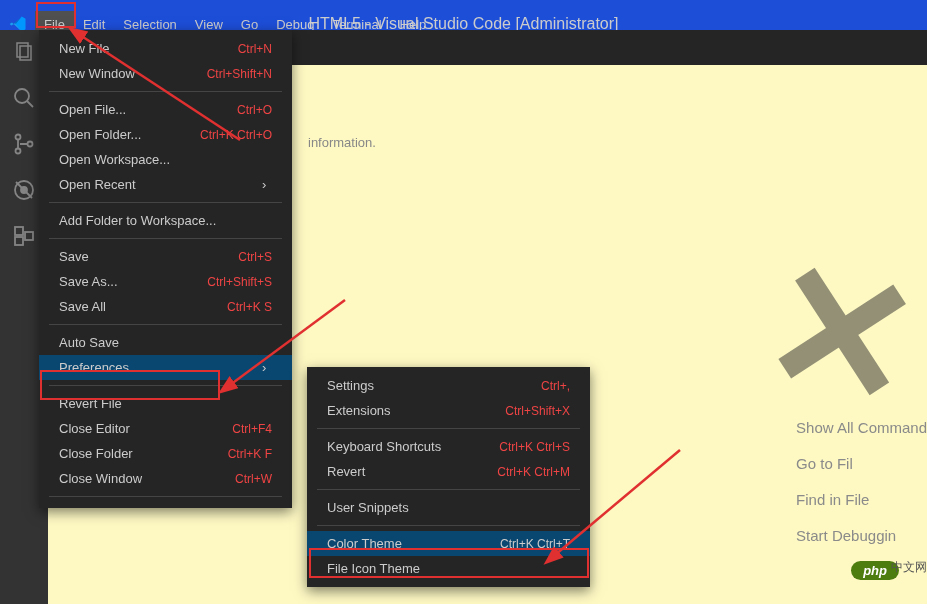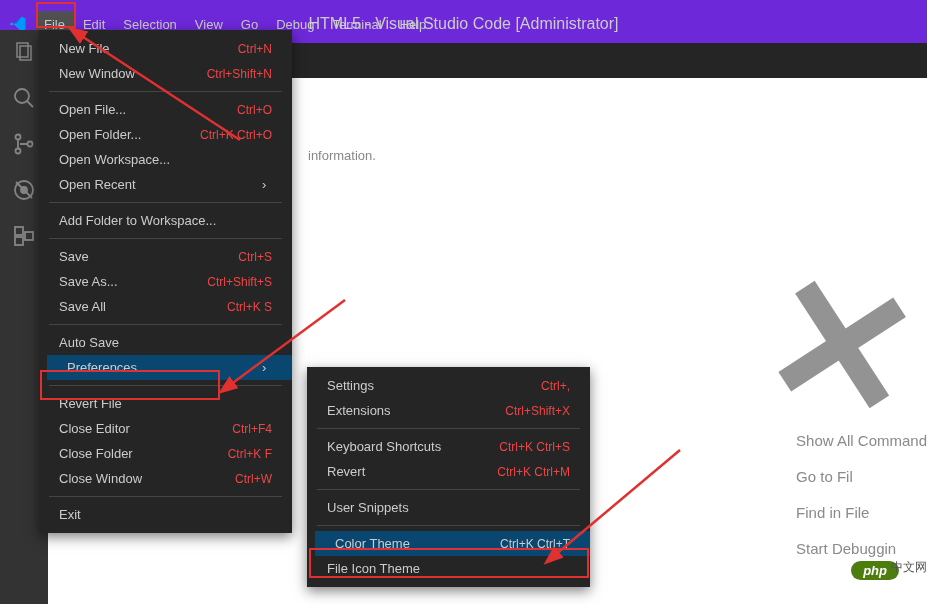--- a/index.html
+++ b/index.html
@@ -1,39 +1,39 @@
 <!DOCTYPE html>
 <html><head>
   <meta charset="utf-8">
   <style>
     * { margin: 0; padding: 0; box-sizing: border-box; font-family: "Segoe UI", sans-serif; }
     body { width: 927px; height: 604px; background: #1e1e1e; overflow: hidden; position: relative; }
     
-    .titlebar { height: 48px; background: #6d28d9; display: flex; align-items: center; color: #ccc; font-size: 13px; }
+    .titlebar { height: 48px; background: #1d4ed8; display: flex; align-items: center; color: #ccc; font-size: 13px; }
     .logo { width: 35px; display: flex; align-items: center; justify-content: center; }
     .logo svg { width: 18px; height: 18px; }
     .menubar { display: flex; }
     .menubar-item { padding: 6px 9px; cursor: default; }
     .menubar-item.active { background: #505050; }
     .title-center { position: absolute; left: 50%; transform: translateX(-50%); color: #ccc; font-size: 16px; }
     
     .activitybar { position: absolute; left: 0; top: 30px; width: 48px; height: calc(100% - 30px); background: #333; display: flex; flex-direction: column; align-items: center; padding-top: 10px; gap: 22px; }
     .activity-icon { width: 24px; height: 24px; color: #858585; display: flex; align-items: center; justify-content: center; }
     .activity-icon svg { width: 24px; height: 24px; }
     
-    .editor-area { position: absolute; left: 48px; top: 30px; right: 0; bottom: 0; background: #ffffff; margin-top: 13px; }
+    .editor-area { position: absolute; left: 48px; top: 30px; right: 0; bottom: 0; background: #fef9c3; }
     .editor-tab-area { height: 35px; background: #252526; }
     .welcome-content { padding: 70px 0 0 260px; color: #888; font-size: 13px; }
     .instructions { position: absolute; right: 0; top: 380px; text-align: left; color: #8a8a8a; font-size: 15px; line-height: 36px; }
     
     .dropdown { position: absolute; background: #252526; box-shadow: 0 4px 12px rgba(0,0,0,0.5); color: #ccc; font-size: 13px; }
     .file-menu { left: 39px; top: 30px; width: 253px; padding: 6px 0; }
     .sub-menu { left: 307px; top: 367px; width: 283px; padding: 6px 0; }
     .menu-item { display: flex; justify-content: space-between; align-items: center; padding: 5px 20px; height: 25px; }
-    .menu-item.highlight { background: #094771; margin-left: 8px; }
+    .menu-item.highlight { background: #094771; }
     .menu-item .shortcut { color: #ef4444; font-size: 12px; }
     .menu-item.highlight .shortcut { color: #ccc; }
     .menu-sep { height: 1px; background: #454545; margin: 5px 10px; }
     .chevron { width: 10px; color: #ccc; }
     
     .red-box { position: absolute; border: 2px solid #e03030; pointer-events: none; }
     .rb1 { left: 36px; top: 2px; width: 40px; height: 26px; }
     .rb2 { left: 40px; top: 370px; width: 180px; height: 30px; }
     .rb3 { left: 309px; top: 548px; width: 280px; height: 30px; }
     
@@ -180,24 +180,20 @@
     </div>
     <div class="menu-item">
       <span>Close Folder</span>
       <span class="shortcut">Ctrl+K F</span>
     </div>
     <div class="menu-item">
       <span>Close Window</span>
       <span class="shortcut">Ctrl+W</span>
     </div>
     <div class="menu-sep"></div>
-    <div class="menu-item">
-      <span>Exit</span>
-      <span class="shortcut"></span>
-    </div>
   </div>
 <div class="dropdown sub-menu" id="submenu">
     <div class="menu-item">
       <span>Settings</span>
       <span class="shortcut">Ctrl+,</span>
     </div>
     <div class="menu-item">
       <span>Extensions</span>
       <span class="shortcut">Ctrl+Shift+X</span>
     </div>

